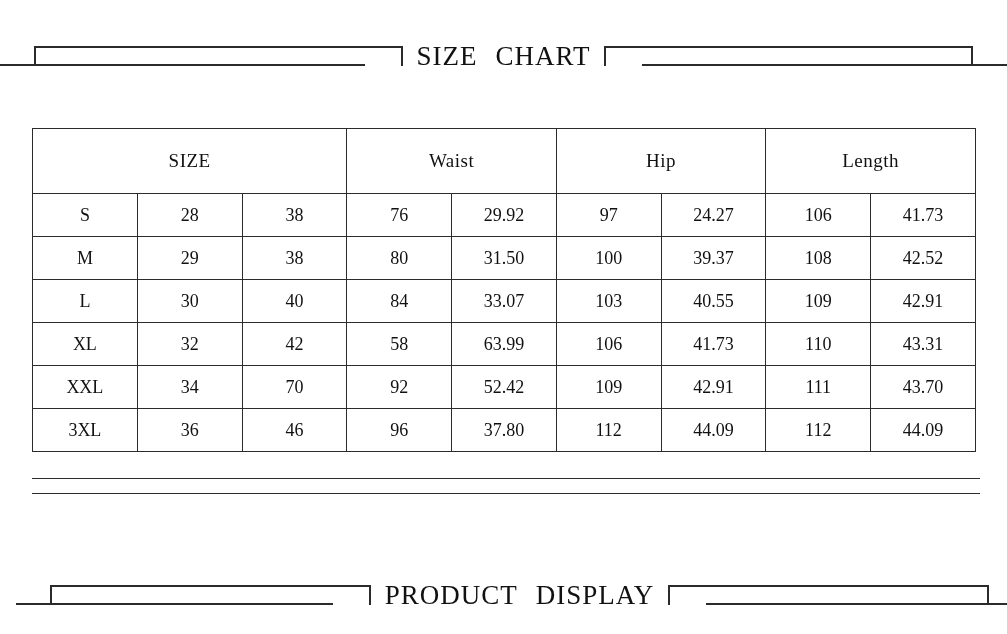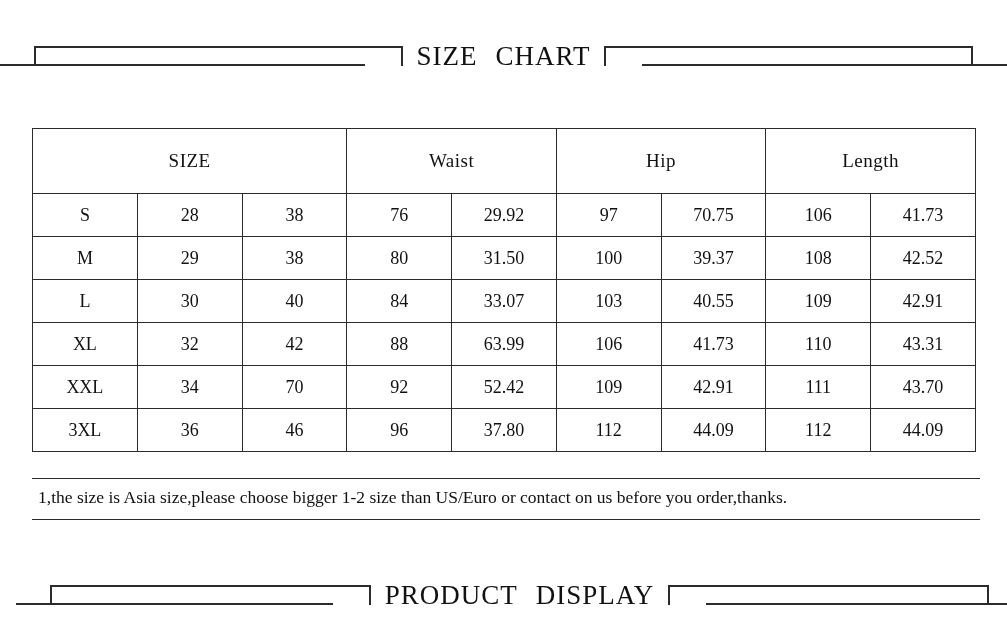--- a/index.html
+++ b/index.html
@@ -204,21 +204,21 @@
           <td colspan="2">Length</td>
         </tr>
 
         <tr class="data-row">
           <td>S</td>
           <td>28</td>
           <td>38</td>
           <td>76</td>
           <td>29.92</td>
           <td>97</td>
-          <td>70.75</td>
+          <td>24.27</td>
           <td>106</td>
           <td>41.73</td>
         </tr>
         <tr class="data-row">
           <td>M</td>
           <td>29</td>
           <td>38</td>
           <td>80</td>
           <td>31.50</td>
           <td>100</td>
@@ -234,21 +234,21 @@
           <td>33.07</td>
           <td>103</td>
           <td>40.55</td>
           <td>109</td>
           <td>42.91</td>
         </tr>
         <tr class="data-row">
           <td>XL</td>
           <td>32</td>
           <td>42</td>
-          <td>88</td>
+          <td>58</td>
           <td>63.99</td>
           <td>106</td>
           <td>41.73</td>
           <td>110</td>
           <td>43.31</td>
         </tr>
         <tr class="data-row">
           <td>XXL</td>
           <td>34</td>
           <td>70</td>
@@ -268,21 +268,20 @@
           <td>112</td>
           <td>44.09</td>
           <td>112</td>
           <td>44.09</td>
         </tr>
       </tbody>
     </table>
   </div>
 
   <div class="notes">
-    <div class="note-line note-1">1,the size is Asia size,please choose bigger 1-2 size than US/Euro or contact on us before you order,thanks.</div>
   </div>
 
   <div class="banner banner-bottom">
     <div class="banner-rule rule-left">
       <span class="tick"></span>
       <span class="tick2"></span>
     </div>
     <div class="banner-title">
       <span>PRODUCT</span><span class="word-gap"></span><span>DISPLAY</span>
     </div>

